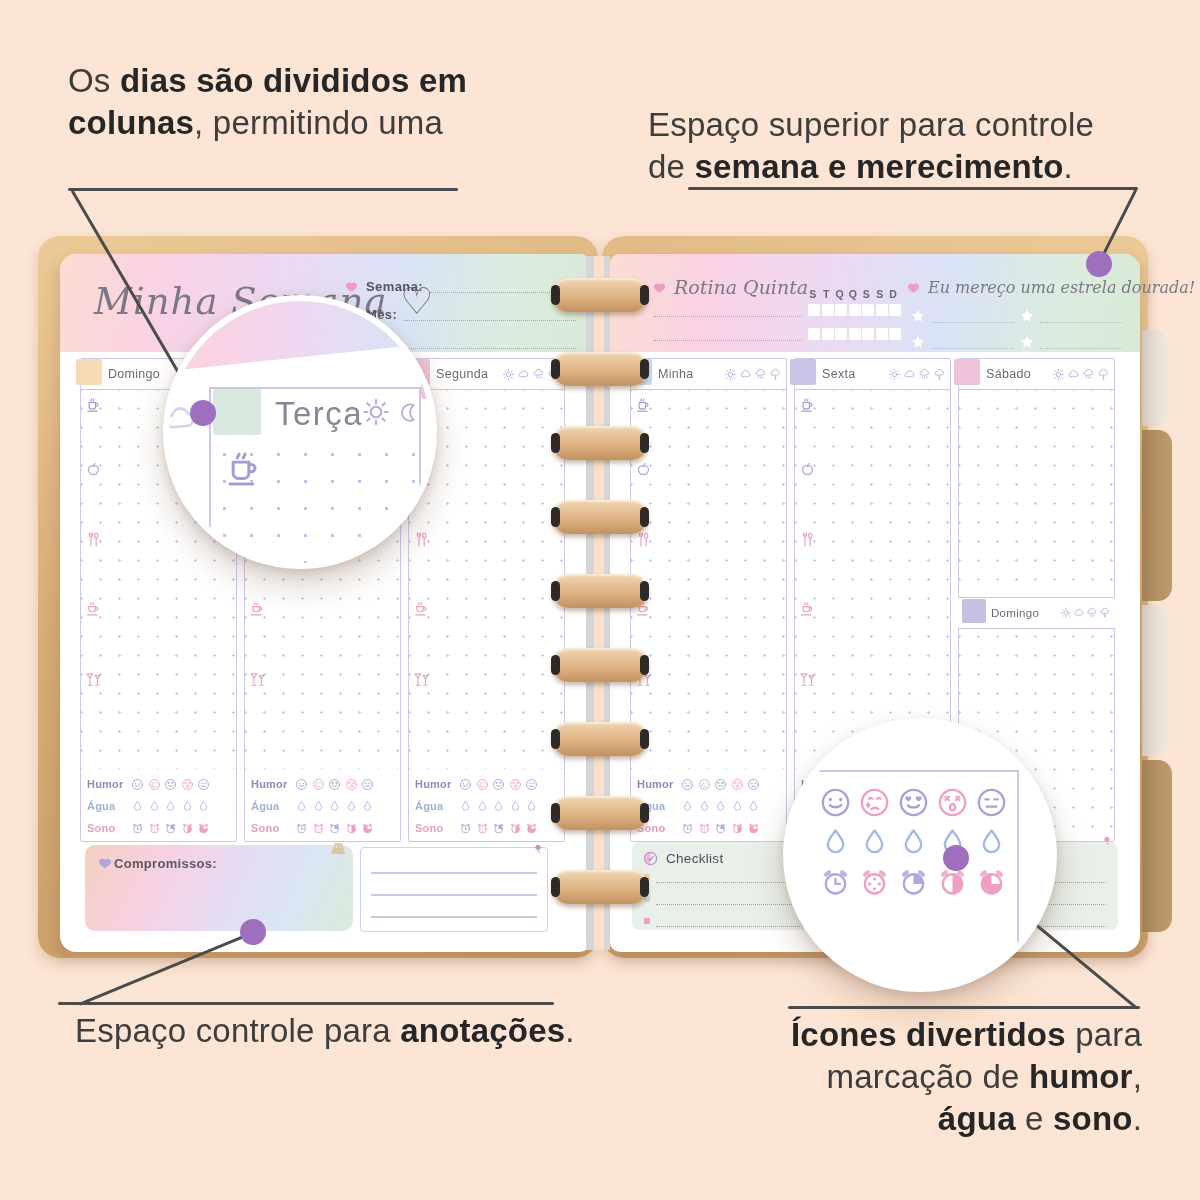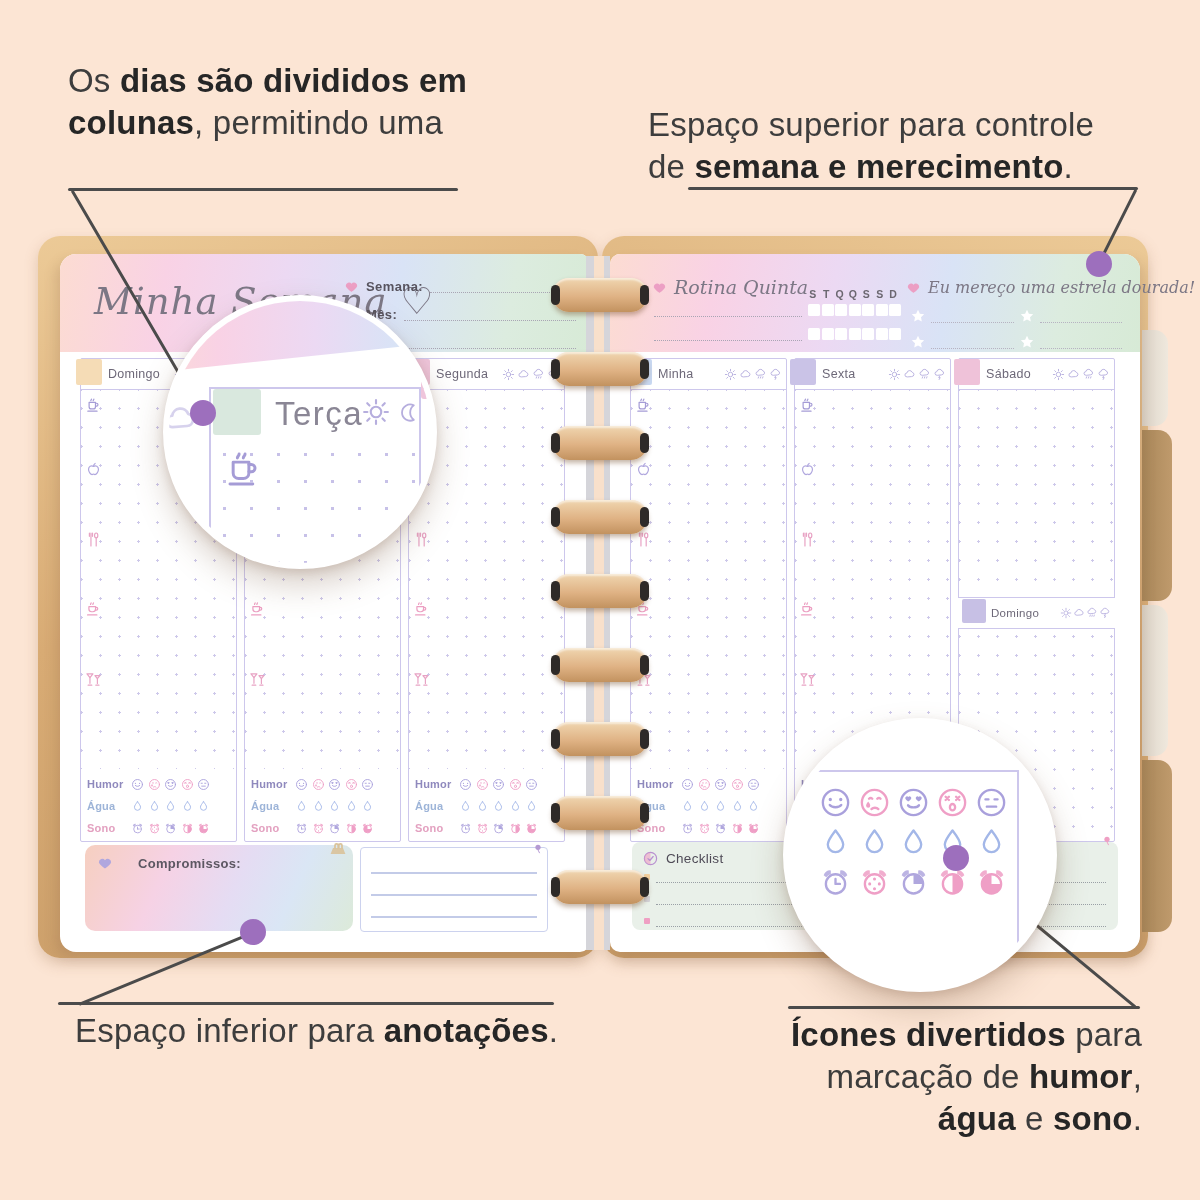--- a/index.html
+++ b/index.html
@@ -80,21 +80,21 @@
   .tl-sono{color:#e3a1c0;}
   .ticons{display:flex;gap:3.5px;}
   .subhead{position:absolute;left:-1px;right:-1px;top:238px;height:30px;border-top:1.5px solid #cdc7ec;border-bottom:1.5px solid #cdc7ec;display:flex;align-items:center;background:#fff;}
   .subhead .chip{width:24px;height:24px;flex-basis:24px;margin:-4px 5px 0 4px;}
   .subhead .dayname{font-size:11.5px;}
   .subhead .wx{gap:1px;}
 
   
   .notes{position:absolute;left:25px;top:591px;width:268px;height:86px;border-radius:10px;
     background:linear-gradient(115deg,#f6cfc0,#f6d2e5 30%,#e5dcf3 55%,#dae6f5 75%,#dcead9 100%);}
-  .notes-row{position:absolute;left:12px;top:10px;display:flex;align-items:center;gap:25px;}
+  .notes-row{position:absolute;left:12px;top:10px;display:flex;align-items:center;gap:1px;}
   .notes-row .lbl{font-size:13px;color:#5c5762;font-weight:700;letter-spacing:.3px;}
   .notecard{position:absolute;left:300px;top:593px;width:186px;height:83px;background:#fff;border:1.5px solid #ccd2ee;border-radius:4px;}
   .notecard .ln{position:absolute;left:10px;right:10px;height:1.5px;background:#c3cbe8;}
   .pin{position:absolute;z-index:5;}
   .cliphold{position:absolute;left:266px;top:580px;color:#d9c29a;}
   .brand{position:absolute;left:0;right:0;text-align:center;font-size:15px;font-weight:700;letter-spacing:.3px;}
   .brand .b1{color:#a89bd4;}
   .brand .b2{color:#f0cde2;}
   .checkbox-area{position:absolute;left:22px;top:588px;width:486px;height:88px;background:#e9f0e9;border-radius:8px;}
   .check-head{position:absolute;left:10px;top:8px;display:flex;align-items:center;gap:7px;}
@@ -1445,21 +1445,21 @@
             <path fill="currentColor" stroke="none" opacity=".85" d="M8.6 3.2A4.6 4.6 0 003.4 6.8l1.9 1.4a6.9 6.9 0 013.3-2.4zM15.4 3.2a4.6 4.6 0 015.2 3.6l-1.9 1.4a6.9 6.9 0 00-3.3-2.4z"></path>
             <circle cx="12" cy="13" r="7"></circle>
             <path fill="currentColor" stroke="none" d="M12 13h7a7 7 0 11-7-7z"></path>
           </svg>
         </span>
     </div>
   </div>
 
   <div class="ann ann-tl"><span>Os </span><span class="b">dias são divididos em</span><br><span class="b">colunas</span><span>, permitindo uma</span><br></div>
   <div class="ann ann-tr"><span>Espaço superior para controle</span><br><span>de </span><span class="b">semana e merecimento</span><span>.</span></div>
-  <div class="ann ann-bl"><span>Espaço inferior para </span><span class="b">anotações</span><span>.</span></div>
+  <div class="ann ann-bl"><span>Espaço controle para </span><span class="b">anotações</span><span>.</span></div>
   <div class="ann ann-br"><span class="b">Ícones divertidos</span><span> para</span><br><span>marcação de </span><span class="b">humor</span><span>,</span><br><span></span><span class="b">água</span><span> e </span><span class="b">sono</span><span>.</span></div>
 
   <div class="rule" style="left:68px;top:188px;width:390px;"></div>
   <div class="conn" style="left:72px;top:189px;width:256px;transform:rotate(59.7deg);"></div>
 
   <div class="rule" style="left:688px;top:187px;width:450px;"></div>
   <div class="conn" style="left:1136px;top:188px;width:83px;transform:rotate(116.6deg);"></div>
 
   <div class="rule" style="left:58px;top:1002px;width:496px;"></div>
   <div class="conn" style="left:79px;top:1003px;width:186px;transform:rotate(-22.4deg);"></div>

